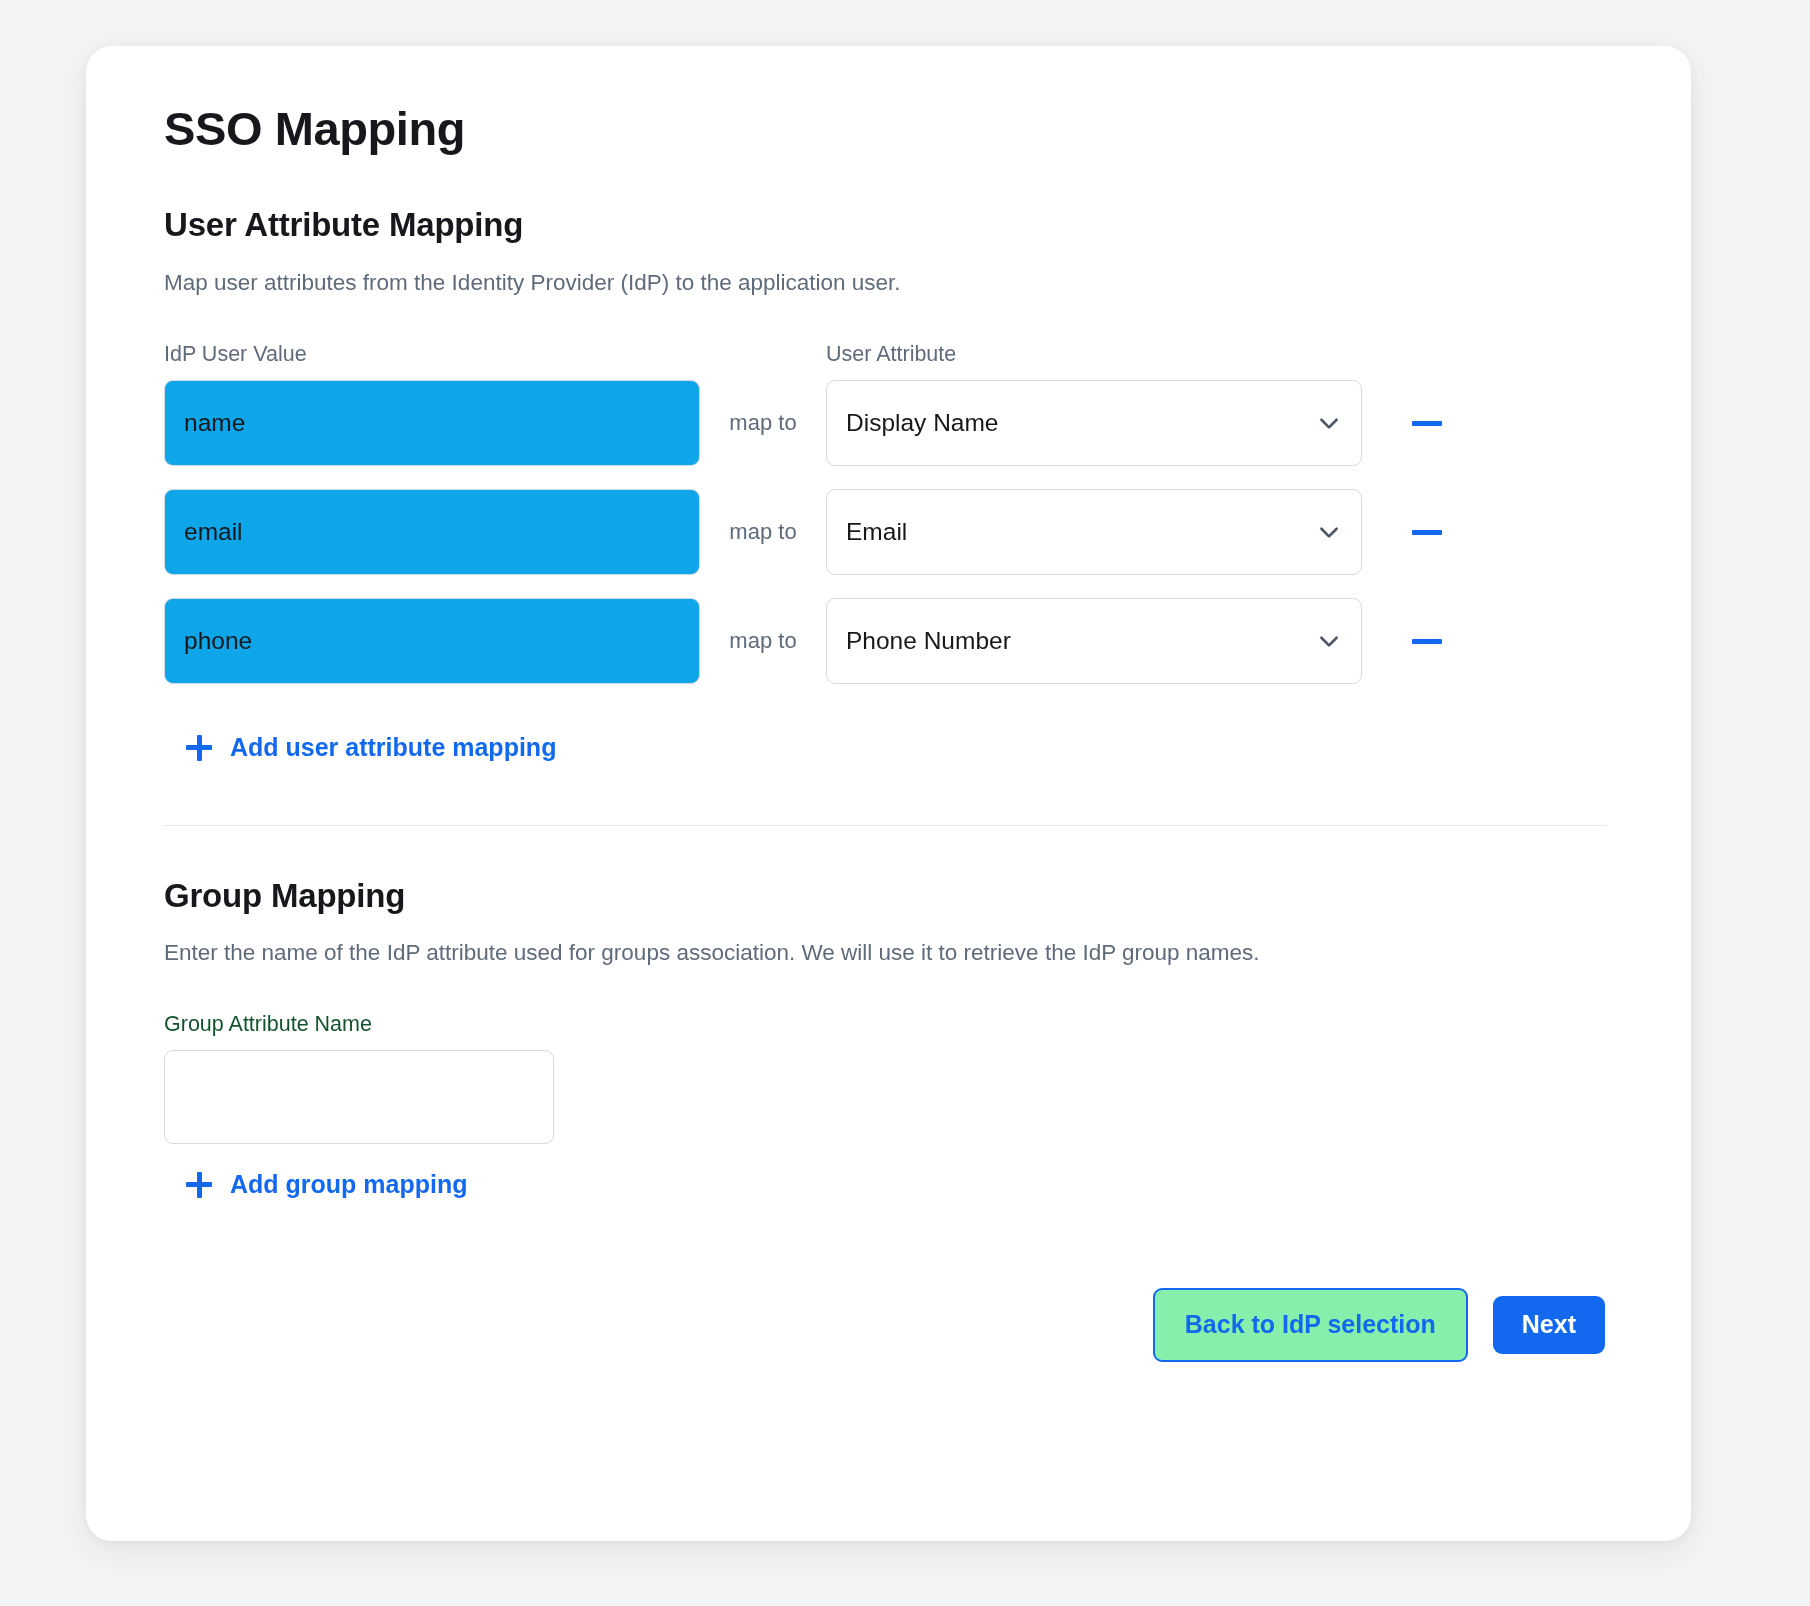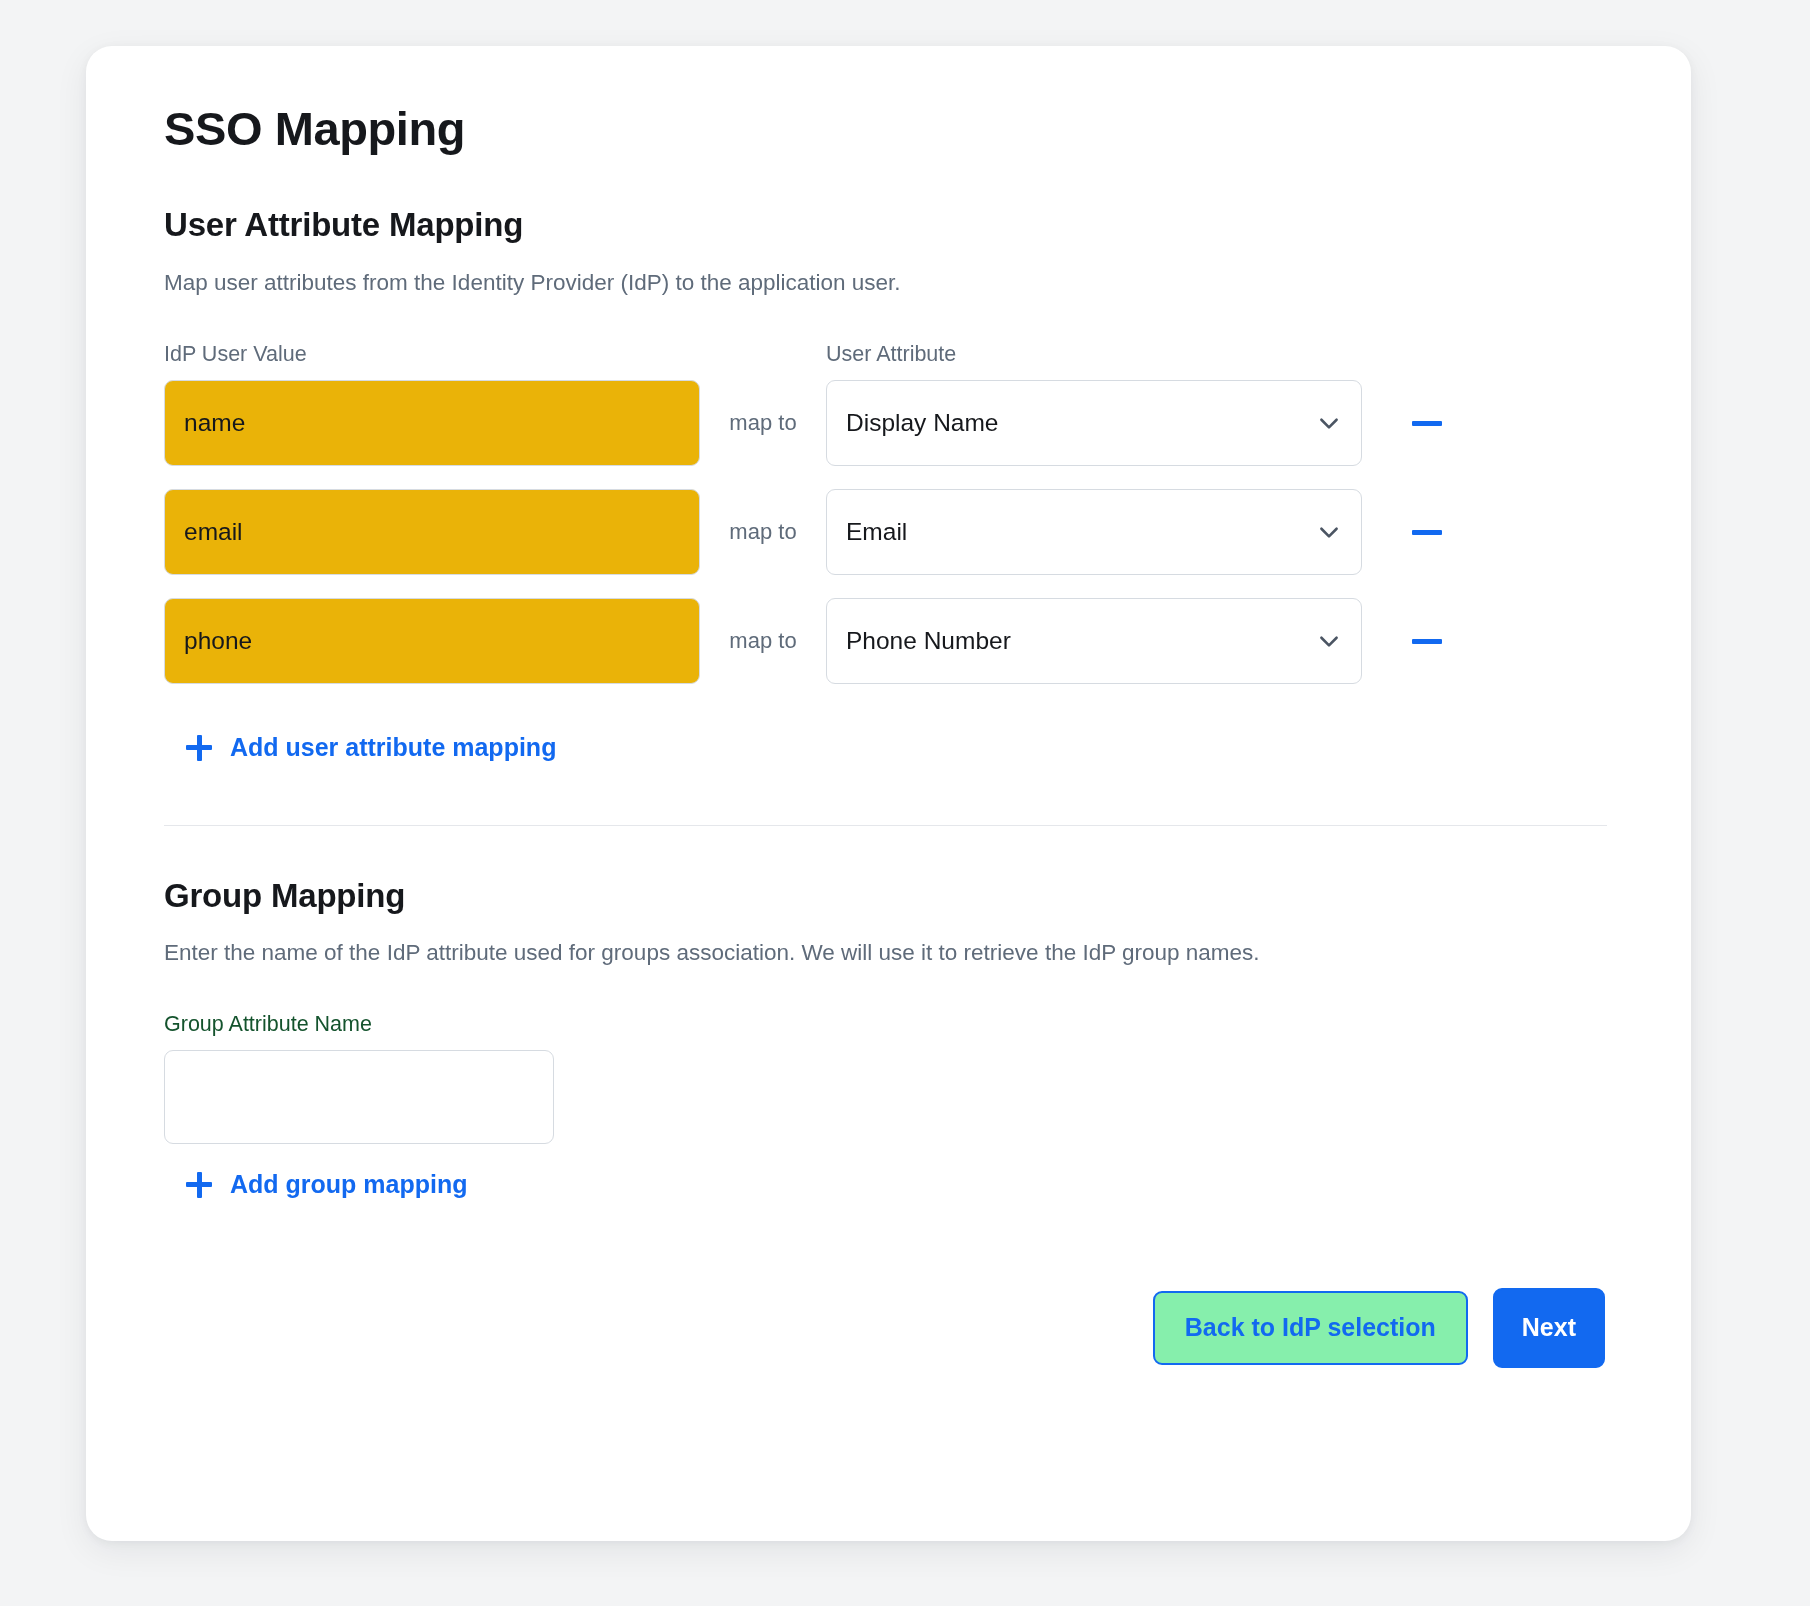--- a/index.html
+++ b/index.html
@@ -84,21 +84,21 @@
     display: flex;
     align-items: center;
     margin-bottom: 23px;
   }
 
   .text-input {
     width: 536px;
     height: 86px;
     border: 1px solid #d6dbe1;
     border-radius: 9px;
-    background: #eab308;
+    background: #0ea5e9;
     font-family: "Liberation Sans", sans-serif;
     font-size: 24.5px;
     color: #16181c;
     padding: 0 19px;
     outline: none;
   }
   .text-input::placeholder { color: #9aa3ae; }
 
   .map-to {
     width: 126px;
@@ -245,21 +245,21 @@
     color: #1269f0;
     border: 2px solid #1269f0;
     padding: 0 30px;
     height: 74px;
   }
   .btn-primary {
     background: #1269f0;
     color: #ffffff;
     border: 2px solid #1269f0;
     padding: 0 27px;
-    height: 80px;
+    height: 58px;
   }
 </style>
 </head>
 <body>
 
 <div class="page">
   <div class="card">
     <div class="card-inner">
 
       <h1 class="page-title">SSO Mapping</h1>

